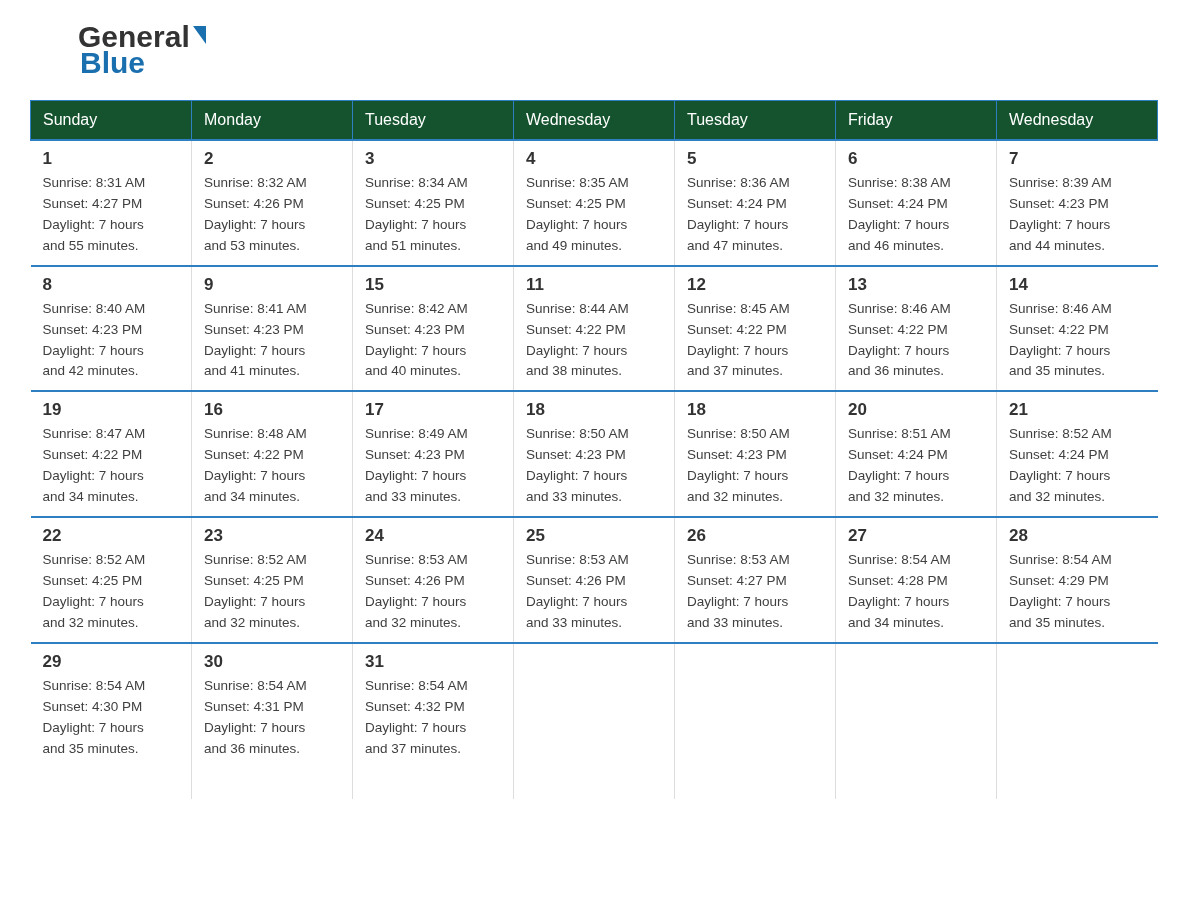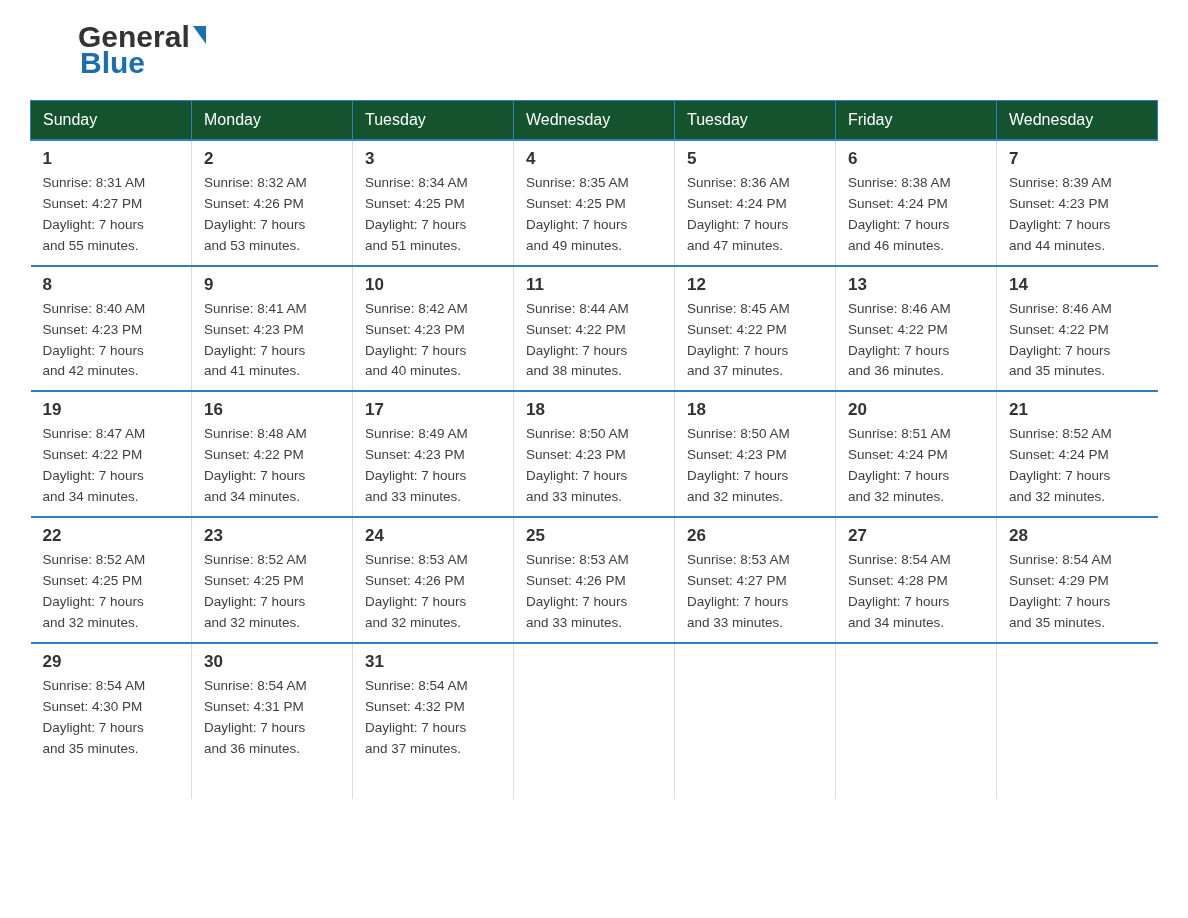--- a/index.html
+++ b/index.html
@@ -147,21 +147,21 @@
       <tr>
         <td>
           <span class="day-num">8</span>
           <div class="day-info">Sunrise: 8:40 AM<br>Sunset: 4:23 PM<br>Daylight: 7 hours<br>and 42 minutes.</div>
         </td>
         <td>
           <span class="day-num">9</span>
           <div class="day-info">Sunrise: 8:41 AM<br>Sunset: 4:23 PM<br>Daylight: 7 hours<br>and 41 minutes.</div>
         </td>
         <td>
-          <span class="day-num">10</span>
+          <span class="day-num">15</span>
           <div class="day-info">Sunrise: 8:42 AM<br>Sunset: 4:23 PM<br>Daylight: 7 hours<br>and 40 minutes.</div>
         </td>
         <td>
           <span class="day-num">11</span>
           <div class="day-info">Sunrise: 8:44 AM<br>Sunset: 4:22 PM<br>Daylight: 7 hours<br>and 38 minutes.</div>
         </td>
         <td>
           <span class="day-num">12</span>
           <div class="day-info">Sunrise: 8:45 AM<br>Sunset: 4:22 PM<br>Daylight: 7 hours<br>and 37 minutes.</div>
         </td>

